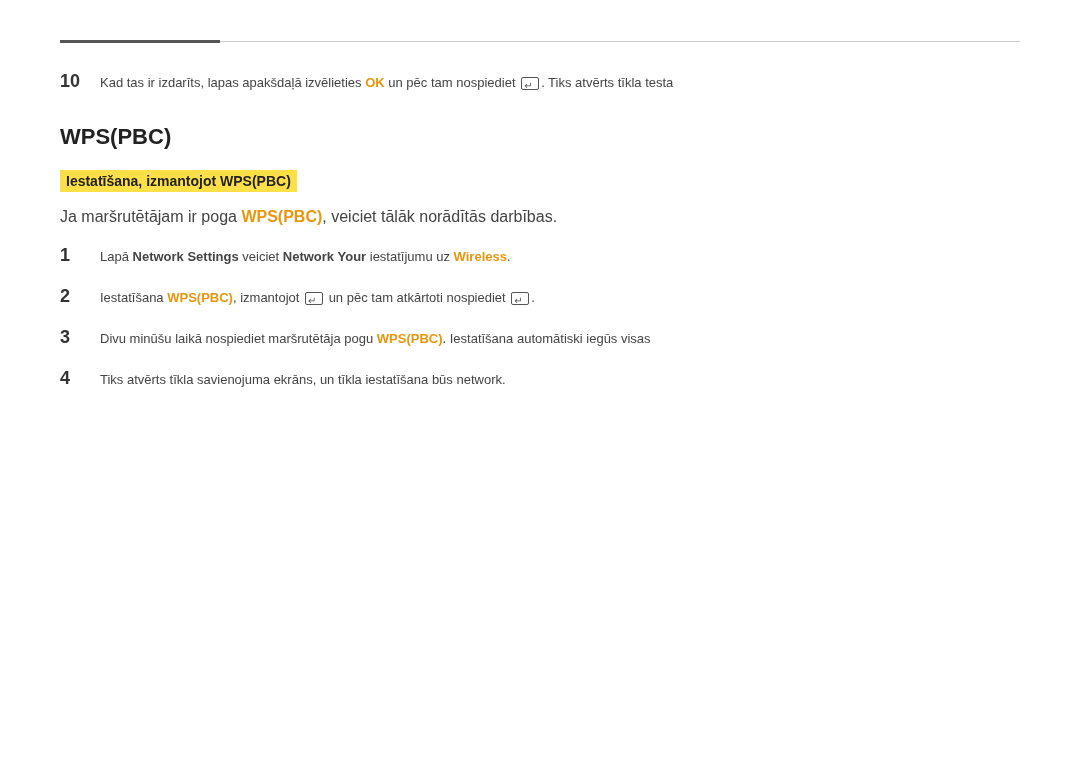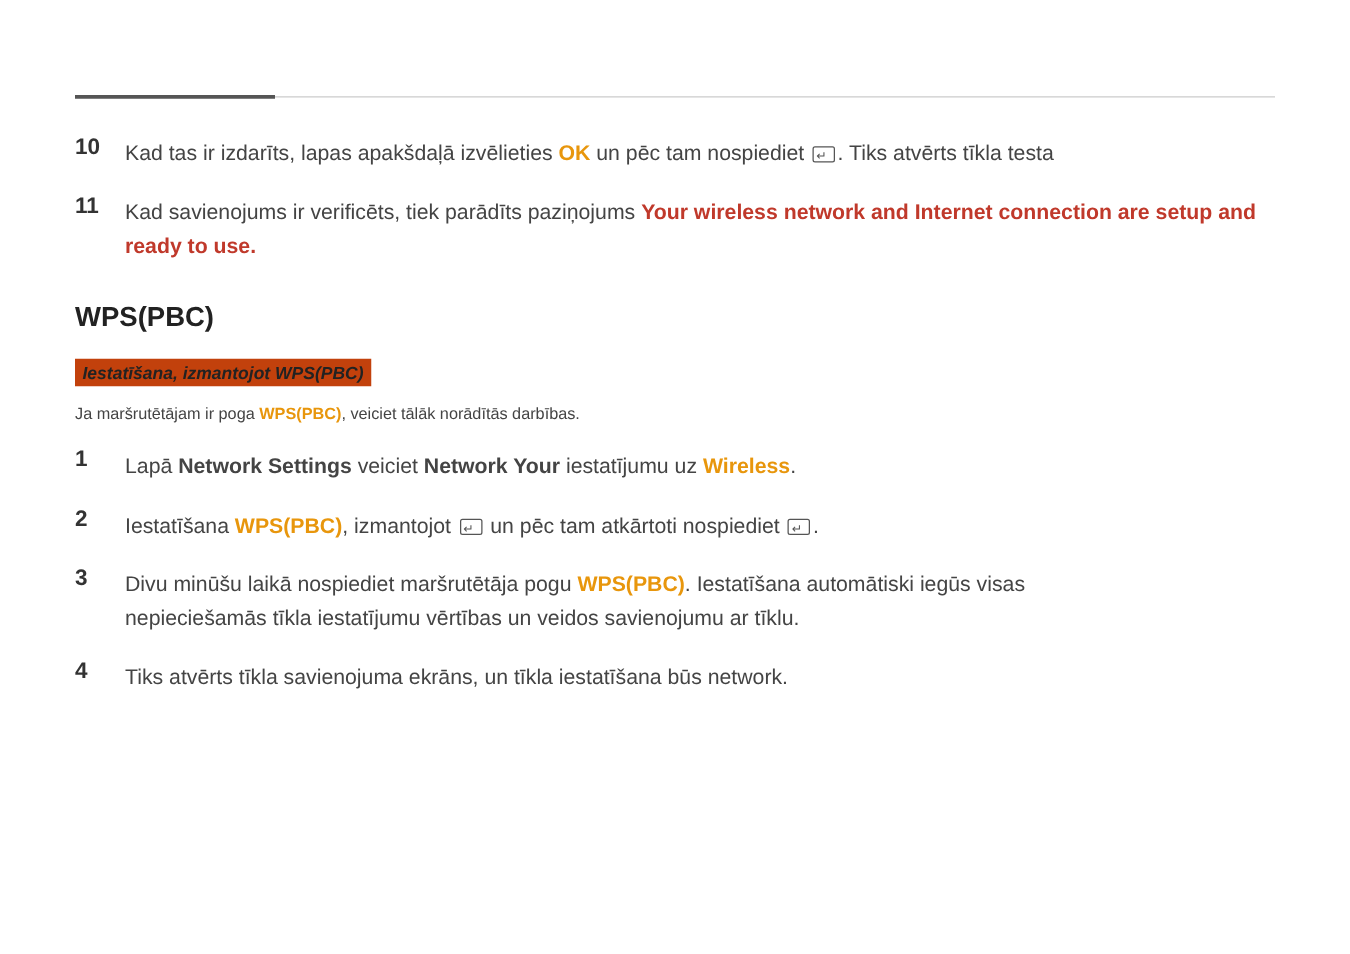--- a/index.html
+++ b/index.html
@@ -12,21 +12,20 @@
       background: #ffffff;
       font-family: Arial, sans-serif;
       font-size: 13px;
       color: #333333;
       width: 1080px;
       min-height: 763px;
     }
 
     .page-container {
       padding: 40px 60px 60px 60px;
-      margin-top: 36px;
     }
 
     .header-divider {
       display: flex;
       align-items: center;
       margin-bottom: 30px;
     }
 
     .header-divider-left {
       width: 160px;
@@ -49,21 +48,21 @@
     .section-number {
       font-size: 18px;
       font-weight: bold;
       color: #333333;
       min-width: 40px;
       margin-top: -2px;
     }
 
     .section-content {
       flex: 1;
-      font-size: 17px;
+      font-size: 13px;
       line-height: 1.6;
       color: #444444;
     }
 
     .highlight-orange {
       color: #e8960c;
       font-weight: bold;
     }
 
     .highlight-red {
@@ -97,31 +96,30 @@
 
     .section-title {
       font-size: 22px;
       font-weight: bold;
       color: #222222;
       margin: 30px 0 20px 0;
     }
 
     .subsection-title {
       display: inline-block;
-      background: #c2410c;
+      background: #fde047;
       color: #222222;
       font-size: 14px;
       font-weight: bold;
       padding: 3px 6px;
       margin-bottom: 12px;
-      font-style: italic;
     }
 
     .intro-text {
-      font-size: 13px;
+      font-size: 16px;
       color: #444444;
       margin-bottom: 18px;
       line-height: 1.6;
     }
   </style>
 </head>
 <body>
 
 <div class="page-container">
 
@@ -130,26 +128,20 @@
     <div class="header-divider-right"></div>
   </div>
 
   <div class="numbered-section">
     <div class="section-number">10</div>
     <div class="section-content">
       <span>Kad tas ir izdarīts, lapas apakšdaļā izvēlieties </span><span class="highlight-orange">OK</span><span> un pēc tam nospiediet</span> <span class="icon-enter"></span><span>. Tiks atvērts tīkla testa</span><br>
     </div>
   </div>
 
-  <div class="numbered-section">
-    <div class="section-number">11</div>
-    <div class="section-content">
-      <span>Kad savienojums ir verificēts, tiek parādīts paziņojums </span><span class="highlight-red">Your wireless network and Internet connection are setup and ready to use.</span>
-    </div>
-  </div>
 
   <div class="section-title">WPS(PBC)</div>
 
   <div>
     <span class="subsection-title">Iestatīšana, izmantojot WPS(PBC)</span>
   </div>
 
   <div class="intro-text">
     Ja maršrutētājam ir poga <span class="highlight-orange">WPS(PBC)</span>, veiciet tālāk norādītās darbības.
   </div>
@@ -165,21 +157,20 @@
     <div class="section-number">2</div>
     <div class="section-content">
       <span>Iestatīšana </span><span class="highlight-orange">WPS(PBC)</span><span>, izmantojot </span><span class="icon-enter"></span><span> un pēc tam atkārtoti nospiediet </span> <span class="icon-enter"></span><span>.</span>
     </div>
   </div>
 
   <div class="numbered-section">
     <div class="section-number">3</div>
     <div class="section-content">
       <span>Divu minūšu laikā nospiediet maršrutētāja pogu </span><span class="highlight-orange">WPS(PBC)</span><span>. Iestatīšana automātiski iegūs visas</span><br>
-      <span>nepieciešamās tīkla iestatījumu vērtības un veidos savienojumu ar tīklu.</span>
     </div>
   </div>
 
   <div class="numbered-section">
     <div class="section-number">4</div>
     <div class="section-content">
       <span>Tiks atvērts tīkla savienojuma ekrāns, un tīkla iestatīšana būs network.</span>
     </div>
   </div>
 

